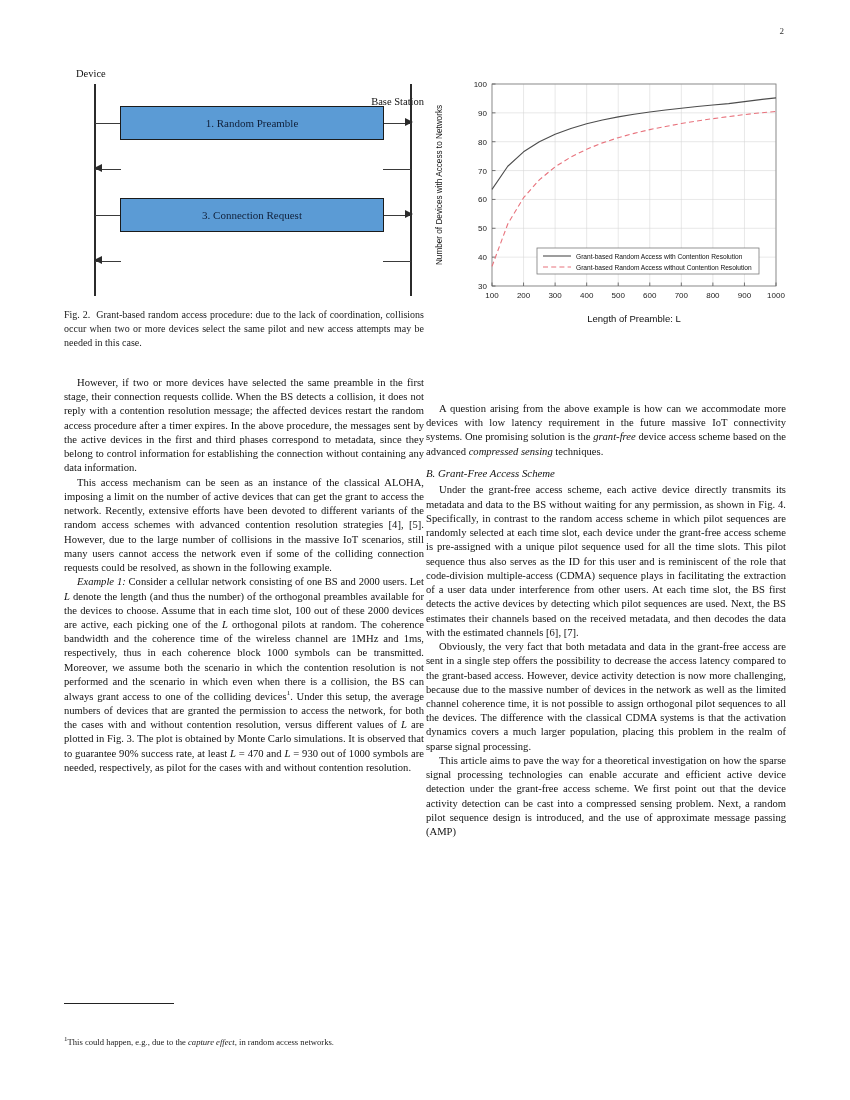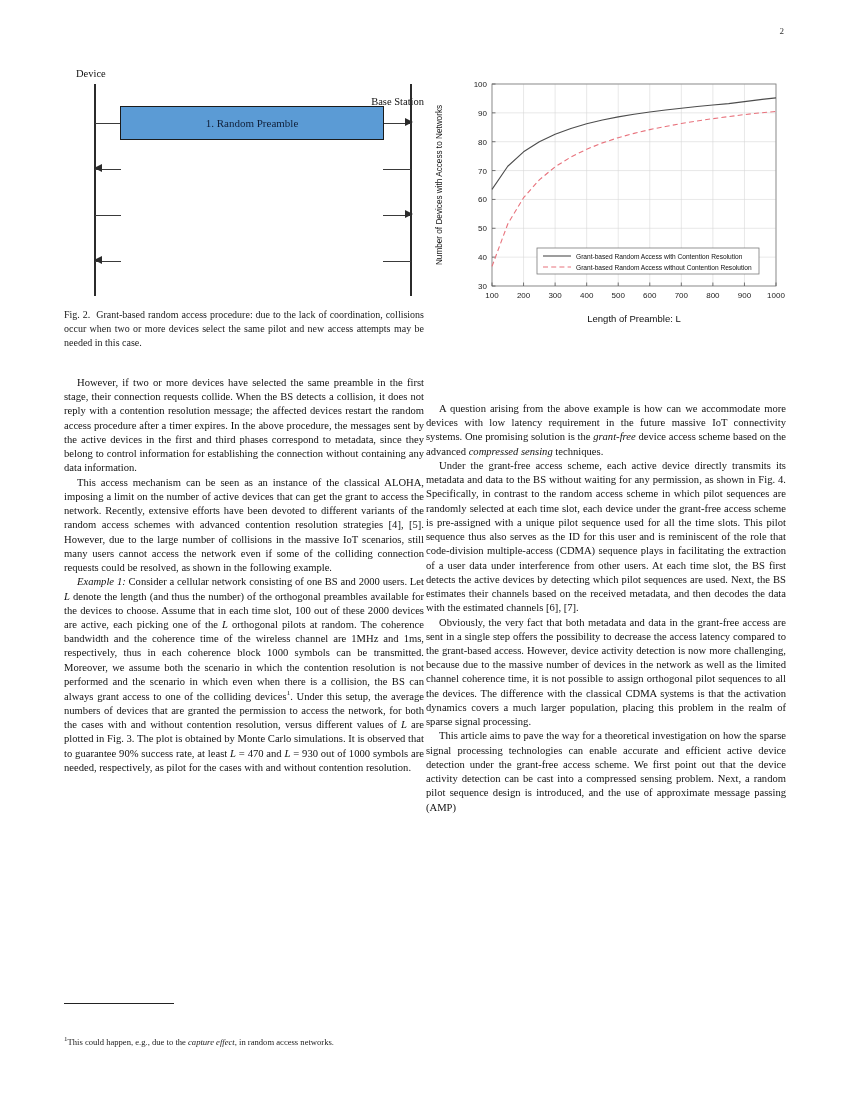--- a/index.html
+++ b/index.html
@@ -132,20 +132,23 @@
     <div class="msg-row" style="top:88px;">
       <div class="stub l"></div>
       <div class="stub r"></div>
       <div class="arrow-head to-left"></div>
     </div>
 
     <div class="msg-row" style="top:134px;">
       <div class="stub l"></div>
       <div class="stub r"></div>
       <div class="arrow-head to-right"></div>
+      <div class="msg-box blue">
+        <span>3. Connection Request</span>
+      </div>
     </div>
 
     <div class="msg-row" style="top:180px;">
       <div class="stub l"></div>
       <div class="stub r"></div>
       <div class="arrow-head to-left"></div>
     </div>
   </div>
 
   <div class="caption" style="left:64px; top:308px; width:360px;">
@@ -230,18 +233,19 @@
     </p>
   </div>
 
   <div class="footnote-rule"></div>
   <div class="footnote">
     <sup>1</sup><span id="footnote-body">This could happen, e.g., due to the <em>capture effect</em>, in random access networks.</span>
   </div>
 
   <div class="txt-right-block body-text">
     <p id="rp1">A question arising from the above example is how can we accommodate more devices with low latency requirement in the future massive IoT connectivity systems. One promising solution is the <em>grant-free</em> device access scheme based on the advanced <em>compressed sensing</em> techniques.</p>
+    <div class="subhead">B. Grant-Free Access Scheme</div>
     <p>Under the grant-free access scheme, each active device directly transmits its metadata and data to the BS without waiting for any permission, as shown in Fig. 4. Specifically, in contrast to the random access scheme in which pilot sequences are randomly selected at each time slot, each device under the grant-free access scheme is pre-assigned with a unique pilot sequence used for all the time slots. This pilot sequence thus also serves as the ID for this user and is reminiscent of the role that code-division multiple-access (CDMA) sequence plays in facilitating the extraction of a user data under interference from other users. At each time slot, the BS first detects the active devices by detecting which pilot sequences are used. Next, the BS estimates their channels based on the received metadata, and then decodes the data with the estimated channels [6], [7].</p>
     <p>Obviously, the very fact that both metadata and data in the grant-free access are sent in a single step offers the possibility to decrease the access latency compared to the grant-based access. However, device activity detection is now more challenging, because due to the massive number of devices in the network as well as the limited channel coherence time, it is not possible to assign orthogonal pilot sequences to all the devices. The difference with the classical CDMA systems is that the activation dynamics covers a much larger population, placing this problem in the realm of sparse signal processing.</p>
     <p>This article aims to pave the way for a theoretical investigation on how the sparse signal processing technologies can enable accurate and efficient active device detection under the grant-free access scheme. We first point out that the device activity detection can be cast into a compressed sensing problem. Next, a random pilot sequence design is introduced, and the use of approximate message passing (AMP)</p>
   </div>
 
 </div>
 
 </body></html>

